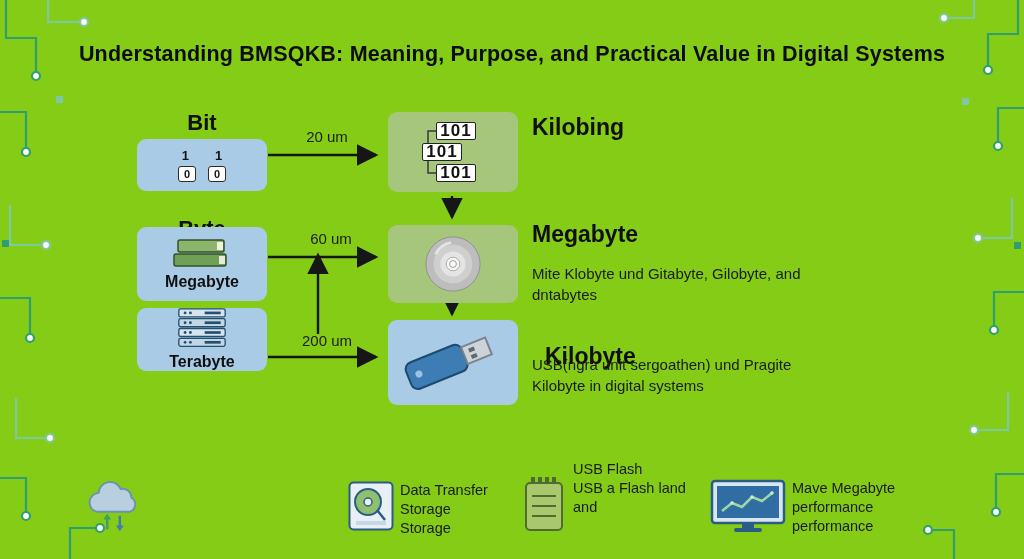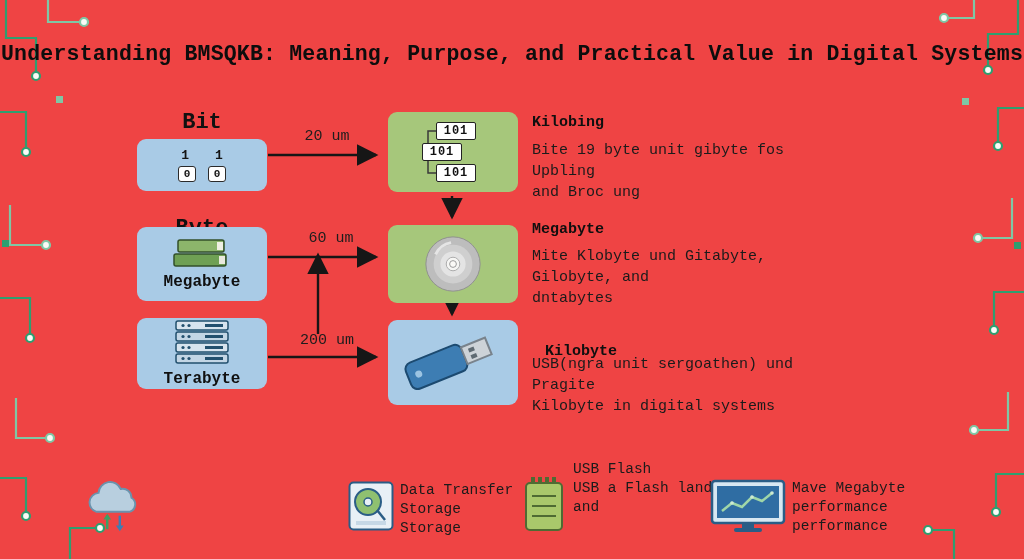--- a/index.html
+++ b/index.html
@@ -1,31 +1,31 @@
 <!DOCTYPE html>
 <html><head>
 <meta charset="utf-8">
 <style>
   * { margin:0; padding:0; box-sizing:border-box; }
   html,body { background:#e3e5e4; }
   body { font-family:"Liberation Sans", sans-serif; }
-  #canvas { position:relative; width:1024px; height:559px; background:#ef4444; overflow:hidden; color:#141414;font-family:Liberation Mono, monospace; }
+  #canvas { position:relative; width:1024px; height:559px; background:#84cc16; overflow:hidden; color:#141414; }
   #title { position:absolute; left:0; right:0; top:42px; text-align:center; font-size:21.5px; font-weight:700; color:#0d0d0d; white-space:nowrap; letter-spacing:.2px; }
   .stage-label { position:absolute; width:130px; text-align:center; font-weight:700; font-size:22px; color:#111; }
   .box { position:absolute; width:130px; border-radius:9px; display:flex; flex-direction:column; align-items:center; justify-content:center; }
   .box.blue { background:#a9cbe6; }
   .box.green { background:#a6c77b; }
   .box-caption { font-weight:700; font-size:16px; margin-top:4px; color:#101010; }
   .bit-row { display:flex; gap:26px; font-size:13px; font-weight:600; line-height:1; }
   .bit-chips { display:flex; gap:12px; margin-top:4px; }
   .bit-chip { width:18px; height:16px; background:#fff; border:1.6px solid #2b2b2b; border-radius:3px; font-size:11px; font-weight:600; display:flex; align-items:center; justify-content:center; }
-  .chip101 { position:absolute; width:40px; height:18px; background:#fff; border:1.6px solid #222; border-radius:2px; display:flex; align-items:center; justify-content:center; font-size:12px; font-weight:700; letter-spacing:1px; color:#111; }
+  .chip101 { position:absolute; width:40px; height:18px; background:#fff; border:1.6px solid #222; border-radius:2px; display:flex; align-items:center; justify-content:center; font-size:17px; font-weight:700; letter-spacing:1px; color:#111; }
   .chipwire { position:absolute; left:0; top:0; }
   .arrow-label { position:absolute; width:70px; text-align:center; font-size:15px; color:#1d1d1d; }
-  .r-head { position:absolute; font-size:15px; font-weight:700; color:#0f0f0f; }
+  .r-head { position:absolute; font-size:23px; font-weight:700; color:#0f0f0f; }
   .r-body { position:absolute; font-size:15px; line-height:1.4; white-space:pre-line; color:#1b1b1b; }
   #purpose-heading { position:absolute; left:88px; top:450px; font-size:19px; font-weight:700; color:#0f0f0f; }
   .b-text { position:absolute; font-size:14.5px; line-height:1.32; white-space:pre-line; color:#1b1b1b; }
   .icon-abs { position:absolute; }
   svg.overlay { position:absolute; left:0; top:0; pointer-events:none; }
   .usb-rot { position:absolute; left:16px; top:18px; transform:rotate(-22deg); }
 </style>
 </head>
 <body>
 
@@ -112,21 +112,21 @@
   <div class="box blue" style="left:137px;top:227px;height:74px;">
     <svg width="60" height="32" viewBox="0 0 60 32">
       <rect x="2" y="17" width="52" height="12" rx="2" fill="#6fa054" stroke="#33502a" stroke-width="1.5"></rect>
       <rect x="47" y="19" width="6" height="8" fill="#e9e9dd" stroke="none"></rect>
       <rect x="6" y="3" width="46" height="12" rx="2" fill="#8cb56b" stroke="#33502a" stroke-width="1.5"></rect>
       <rect x="45" y="5" width="6" height="8" fill="#efefe2" stroke="none"></rect>
     </svg>
     <div class="box-caption">Megabyte</div>
   </div>
 
-  <div class="box blue" style="left:137px;top:318px;height:71px;">
+  <div class="box blue" style="left:137px;top:308px;height:63px;">
     <svg width="54" height="46" viewBox="0 0 54 46">
       <g stroke="#22506e" stroke-width="1.5">
         <rect x="1" y="1" width="52" height="9" rx="2" fill="#d7e4ee"></rect>
         <rect x="1" y="12" width="52" height="9" rx="2" fill="#c3d6e5"></rect>
         <rect x="1" y="23" width="52" height="9" rx="2" fill="#d7e4ee"></rect>
         <rect x="1" y="34" width="52" height="9" rx="2" fill="#c3d6e5"></rect>
       </g>
       <g fill="#22506e">
         <circle cx="8" cy="5.5" r="1.6"></circle>
           <circle cx="14" cy="5.5" r="1.6"></circle>
@@ -171,25 +171,23 @@
         <rect x="2" y="8" width="60" height="28" rx="7" fill="#3d7db3" stroke="#1c4a70" stroke-width="2"></rect>
         <circle cx="13" cy="22" r="3.5" fill="#9cc4e2"></circle>
         <rect x="62" y="13" width="26" height="18" fill="#cdd3d8" stroke="#79838c" stroke-width="2"></rect>
         <rect x="68" y="17" width="6" height="4" fill="#5e6a72"></rect>
         <rect x="68" y="24" width="6" height="4" fill="#5e6a72"></rect>
       </svg>
     </div>
   </div>
 
   <div class="r-head" style="left:532px;top:114px;">Kilobing</div>
-  <div class="r-body" style="left:532px;top:140px;width:300px;">Bite 19 byte unit gibyte fos Upbling
-and Broc ung</div>
 
   <div class="r-head" style="left:532px;top:221px;">Megabyte</div>
-  <div class="r-body" style="left:532px;top:246px;width:310px;">Mite Klobyte und Gitabyte, Gilobyte, and
+  <div class="r-body" style="left:532px;top:263px;width:310px;">Mite Klobyte und Gitabyte, Gilobyte, and
 dntabytes</div>
 
   <div class="r-head" style="left:545px;top:343px;">Kilobyte</div>
   <div class="r-body" style="left:532px;top:354px;width:310px;">USB(ngra unit sergoathen) und Pragite
 Kilobyte in digital systems</div>
 
 
   <div class="icon-abs" style="left:84px;top:478px;">
     <svg width="60" height="58" viewBox="0 0 62 58">
       <path d="M13,34 a10,10 0 0 1 2,-19.6 a12,12 0 0 1 23,-4 a9,9 0 0 1 11,9 a8,8 0 0 1 -2,14.6 z" fill="#b8cfdf" stroke="#6a93ad" stroke-width="2"></path>

